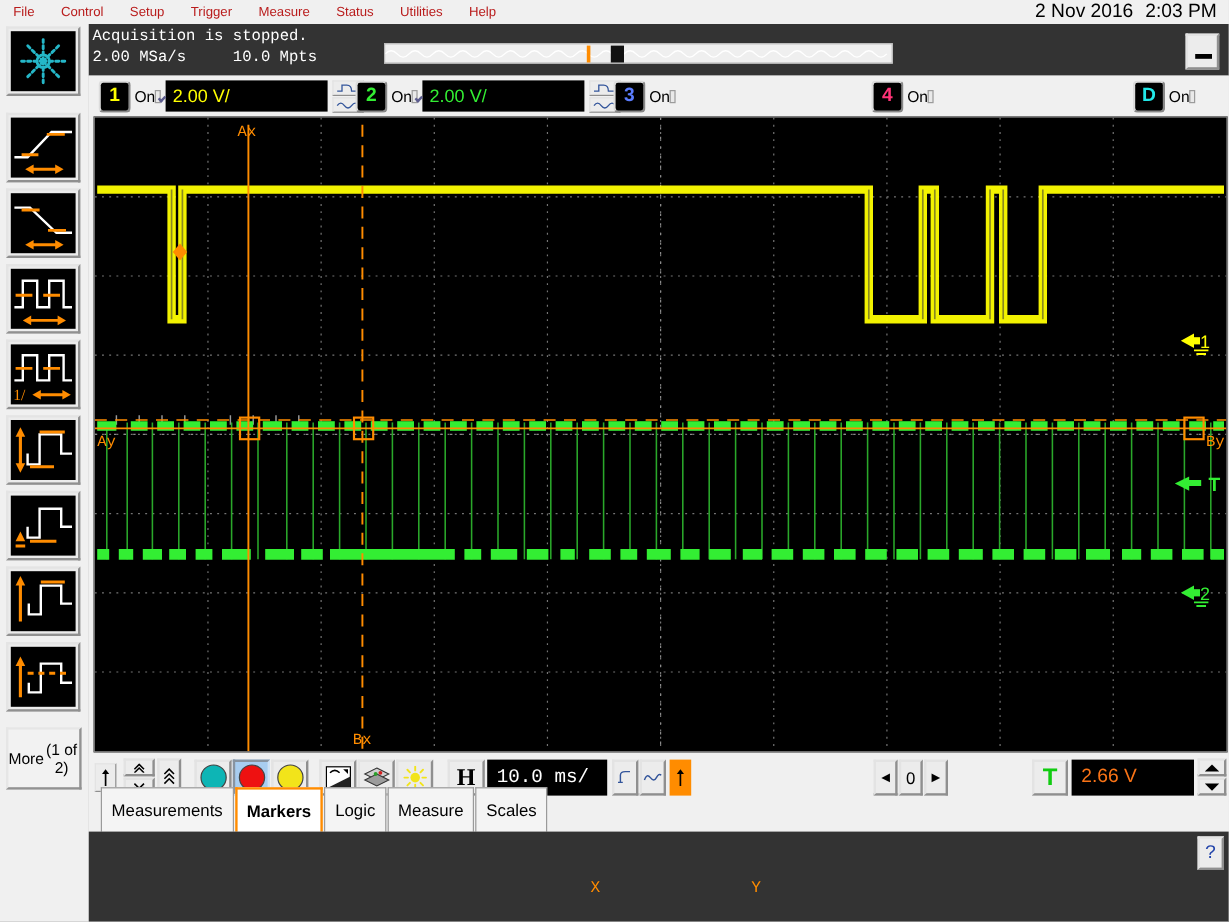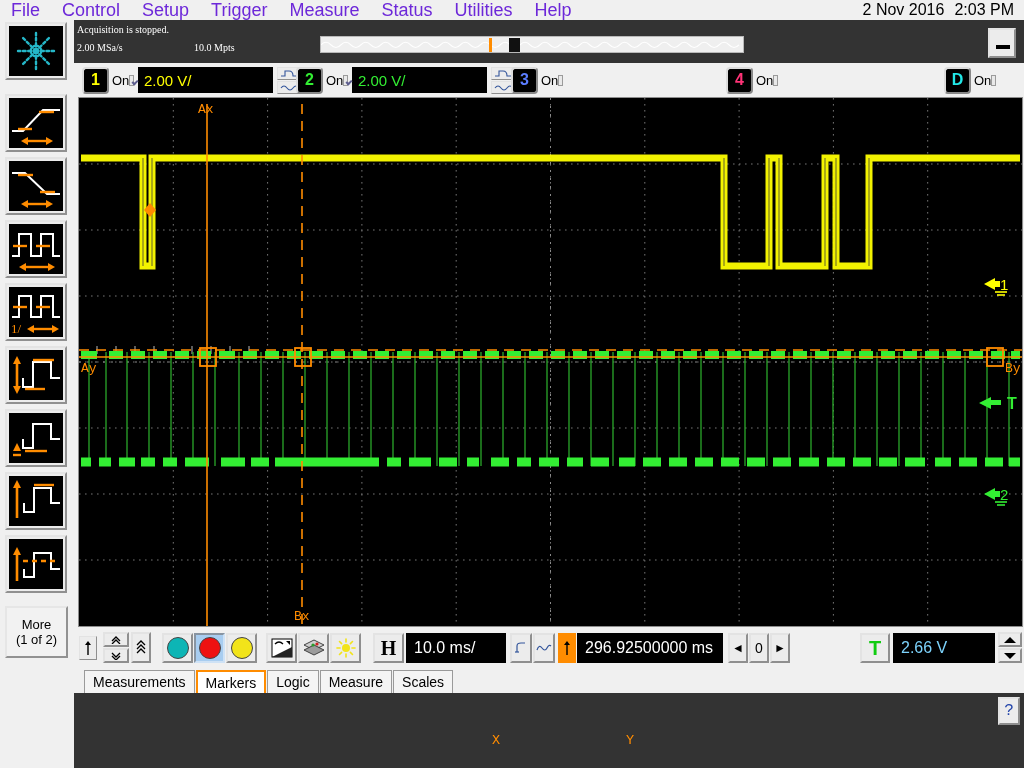--- a/index.html
+++ b/index.html
@@ -4,43 +4,43 @@
 <title>Oscilloscope</title>
 <style>
   html,body{margin:0;padding:0;background:#f0f0f0;}
   body{width:1024px;height:768px;overflow:hidden;
        font-family:"Liberation Sans",sans-serif;font-size:12px;color:#000;}
   .app{position:relative;width:1024px;height:768px;}
 
   
   .menubar{position:absolute;left:0;top:0;width:1024px;height:20px;
            background:#f0f0f0;display:flex;align-items:center;}
-  .menubar .mi{padding:1px 11px;font-size:18px;color:#6d28d9;line-height:18px;}
+  .menubar .mi{padding:1px 11px;font-size:11px;color:#b91c1c;line-height:18px;}
   .menubar .spacer{flex:1;}
   .menubar .clock{font-size:16px;padding-right:10px;white-space:pre;}
 
   
   .sidebar{position:absolute;left:0;top:20px;width:74px;height:748px;
            background:#f0f0f0;border-right:1px solid #9a9a9a;}
   .sb-btn{position:absolute;left:5px;width:62px;height:58px;
           background:#ececec;border:2px outset #e4e4e4;box-sizing:border-box;
           display:flex;align-items:center;justify-content:center;}
   .sb-icon{width:54px;height:50px;background:#000;display:block;}
   .sb-text{position:absolute;left:5px;width:63px;background:#f2f2f2;
            border:2px outset #e6e6e6;box-sizing:border-box;
-           display:flex;flex-direction:column;align-items:center;justify-content:center;
+           display:flex;flex-direction:row;align-items:center;justify-content:center;
            font-size:13px;line-height:15px;text-align:center;}
 
   
   .main{position:absolute;left:74px;top:20px;width:950px;height:748px;background:#f0f0f0;}
 
   
   .acqbar{position:absolute;left:0;top:0;width:950px;height:43px;background:#333333;}
   .acqtext{position:absolute;left:3px;top:2px;color:#ffffff;
-           font-family:Liberation Serif, serif;font-size:10px;line-height:17px;
+           font-family:Liberation Mono, monospace;font-size:13px;line-height:17px;
            white-space:pre;}
   .membar{position:absolute;left:246px;top:16px;width:424px;height:17px;
           background:#efefef;border:1px solid #b9b9b9;box-sizing:border-box;overflow:hidden;}
   .memwave{position:absolute;left:0;top:0;width:100%;height:100%;}
   .memtrig{position:absolute;left:168px;top:1px;width:3px;height:15px;background:#ff8c00;}
   .memcur{position:absolute;left:188px;top:1px;width:11px;height:15px;background:#111;}
   .minbtn{position:absolute;right:8px;top:8px;width:28px;height:30px;
           background:#ececec;border:2px outset #e3e3e3;box-sizing:border-box;}
   .minbtn i{position:absolute;left:6px;bottom:7px;width:14px;height:4px;background:#000;display:block;}
 
@@ -75,23 +75,23 @@
   .bcircle{width:22px;height:22px;border-radius:50%;border:1px solid #444;box-sizing:border-box;}
   .tdiv{position:absolute;top:5px;height:30px;background:#000;color:#fff;
         display:flex;align-items:center;padding-left:8px;box-sizing:border-box;
         font-size:16px;font-family:"Liberation Sans",sans-serif;}
   .orangebtn{position:absolute;top:5px;width:18px;height:30px;background:#ff8c00;
         display:flex;align-items:center;justify-content:center;color:#000;font-size:14px;}
 
   
   .tabrow{position:absolute;left:0;top:648px;width:950px;height:25px;background:#f0f0f0;
           display:flex;align-items:flex-end;padding-left:10px;box-sizing:border-box;}
-  .tab{height:23px;padding:0 8px;display:flex;align-items:center;font-size:14px;
+  .tab{height:37px;padding:0 8px;display:flex;align-items:center;font-size:14px;
        background:#f4f4f4;border:1px solid #9a9a9a;border-bottom:none;margin-right:1px;box-sizing:border-box;}
-  .tab.sel{background:#fff;border:2px solid #ff8c00;border-bottom:none;font-weight:normal;}
+  .tab.sel{background:#fff;border:2px solid #ff8c00;border-bottom:none;font-weight:bold;}
 
   
   .readout{position:absolute;left:0;top:673px;width:950px;height:95px;background:#333;
            color:#ff8c00;font-family:"Liberation Mono",monospace;font-size:13.5px;}
   .ro-tbl{position:absolute;left:330px;top:3px;white-space:pre;line-height:18px;}
   .helpbtn{position:absolute;right:4px;top:4px;width:22px;height:28px;background:#ececec;
            border:2px outset #e3e3e3;box-sizing:border-box;
            display:flex;align-items:center;justify-content:center;font-size:16px;color:#2244aa;}
 </style>
 </head>
@@ -614,52 +614,51 @@
             <line x1="17.5" y1="3.5" x2="15.4" y2="5.6"></line>
               <line x1="6.6" y1="14.4" x2="4.5" y2="16.5"></line>
           </g>
         </svg>
       </div>
 
       <div class="bb" style="left:299px;top:5px;width:31px;height:30px;">
         <span style="font-size:20px;font-weight:bold;font-family:'Liberation Serif',serif;">H</span>
       </div>
 
-      <div class="tdiv" style="left:332px;width:100px;color:#ffffff;">10.0 ms/</div>
+      <div class="tdiv" style="left:332px;width:100px;color:#ffffff;font-family:Liberation Mono, monospace;">10.0 ms/</div>
 
       <div class="bb" style="left:436px;top:5px;width:22px;height:30px;">
         <svg width="14" height="14" viewBox="0 0 14 14">
           <path d="M3,11 L3,5 Q3,2 7,2 L11,2" fill="none" stroke="#33559b" stroke-width="1.2"></path>
           <line x1="1" y1="11" x2="5" y2="11" stroke="#33559b" stroke-width="1.2"></line>
         </svg>
       </div>
       <div class="bb" style="left:459px;top:5px;width:22px;height:30px;">
         <svg width="16" height="12" viewBox="0 0 16 12">
           <path d="M1,8 Q3,2 6,6 T11,6 T15,4" fill="none" stroke="#33559b" stroke-width="1.2"></path>
         </svg>
       </div>
 
       <div class="orangebtn" style="left:484px;">
         <svg width="10" height="16" viewBox="0 0 10 16">
           <line x1="5" y1="15" x2="5" y2="3" stroke="#000" stroke-width="1.4"></line>
           <polygon points="5,1 2,5 8,5" fill="#000"></polygon>
         </svg>
       </div>
 
-      <div class="tdiv" style="left:503px;width:146px;color:#ffffff;">296.92500000 ms</div>
 
       <div class="bb" style="left:654px;top:5px;width:20px;height:30px;" style2="">◄</div>
       <div class="bb" style="left:675px;top:5px;width:20px;height:30px;font-size:14px;">0</div>
       <div class="bb" style="left:696px;top:5px;width:20px;height:30px;">►</div>
 
       <div class="bb" style="left:786px;top:5px;width:30px;height:30px;">
         <span style="color:#11cc11;font-size:20px;font-weight:bold;">T</span>
       </div>
 
-      <div class="tdiv" style="left:819px;width:102px;color:#7dd3fc;">2.66 V</div>
+      <div class="tdiv" style="left:819px;width:102px;color:#f97316;">2.66 V</div>
 
       <div class="bb" style="left:924px;top:4px;width:24px;height:15px;">
         <svg width="14" height="8" viewBox="0 0 14 8">
           <polygon points="7,1 1,7 13,7" fill="#000"></polygon>
         </svg>
       </div>
       <div class="bb" style="left:924px;top:20px;width:24px;height:15px;">
         <svg width="14" height="8" viewBox="0 0 14 8">
           <polygon points="7,7 1,1 13,1" fill="#000"></polygon>
         </svg>

